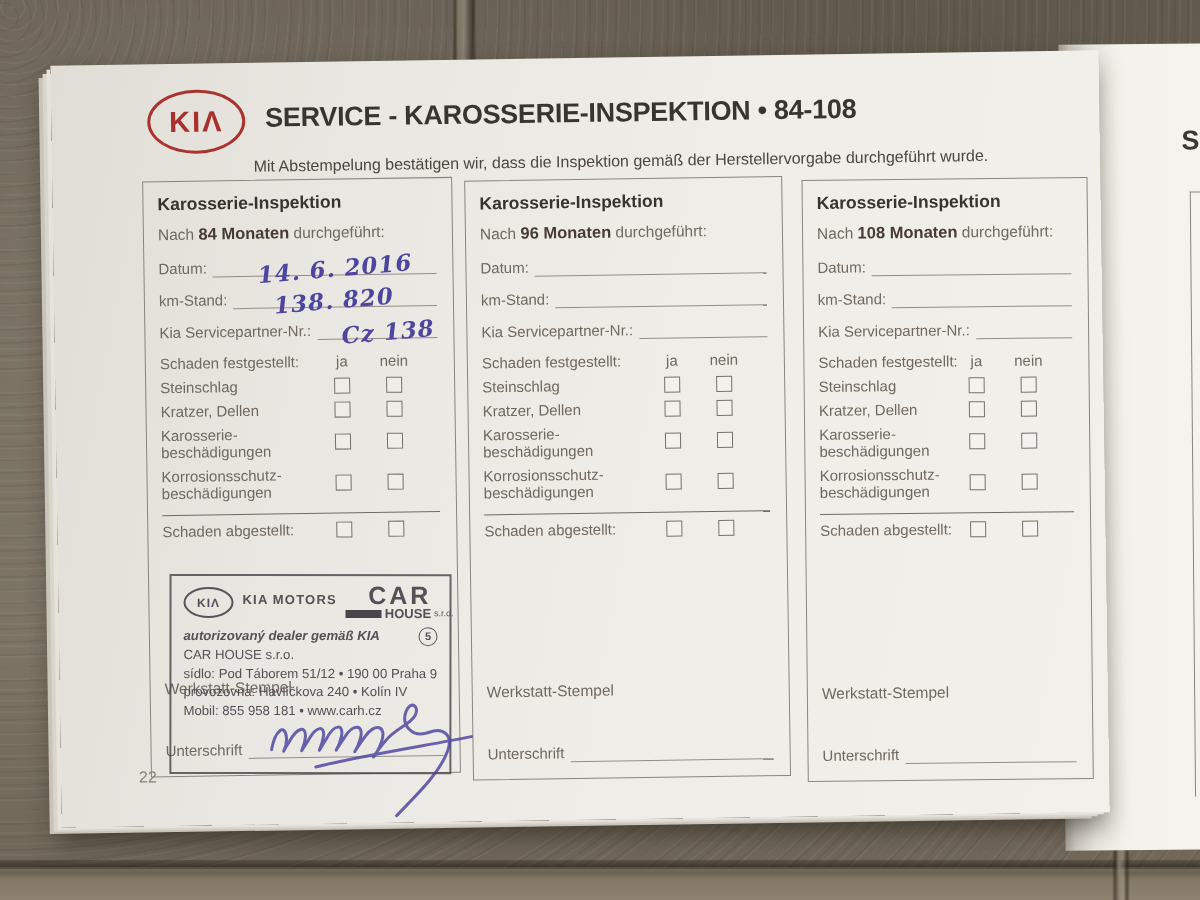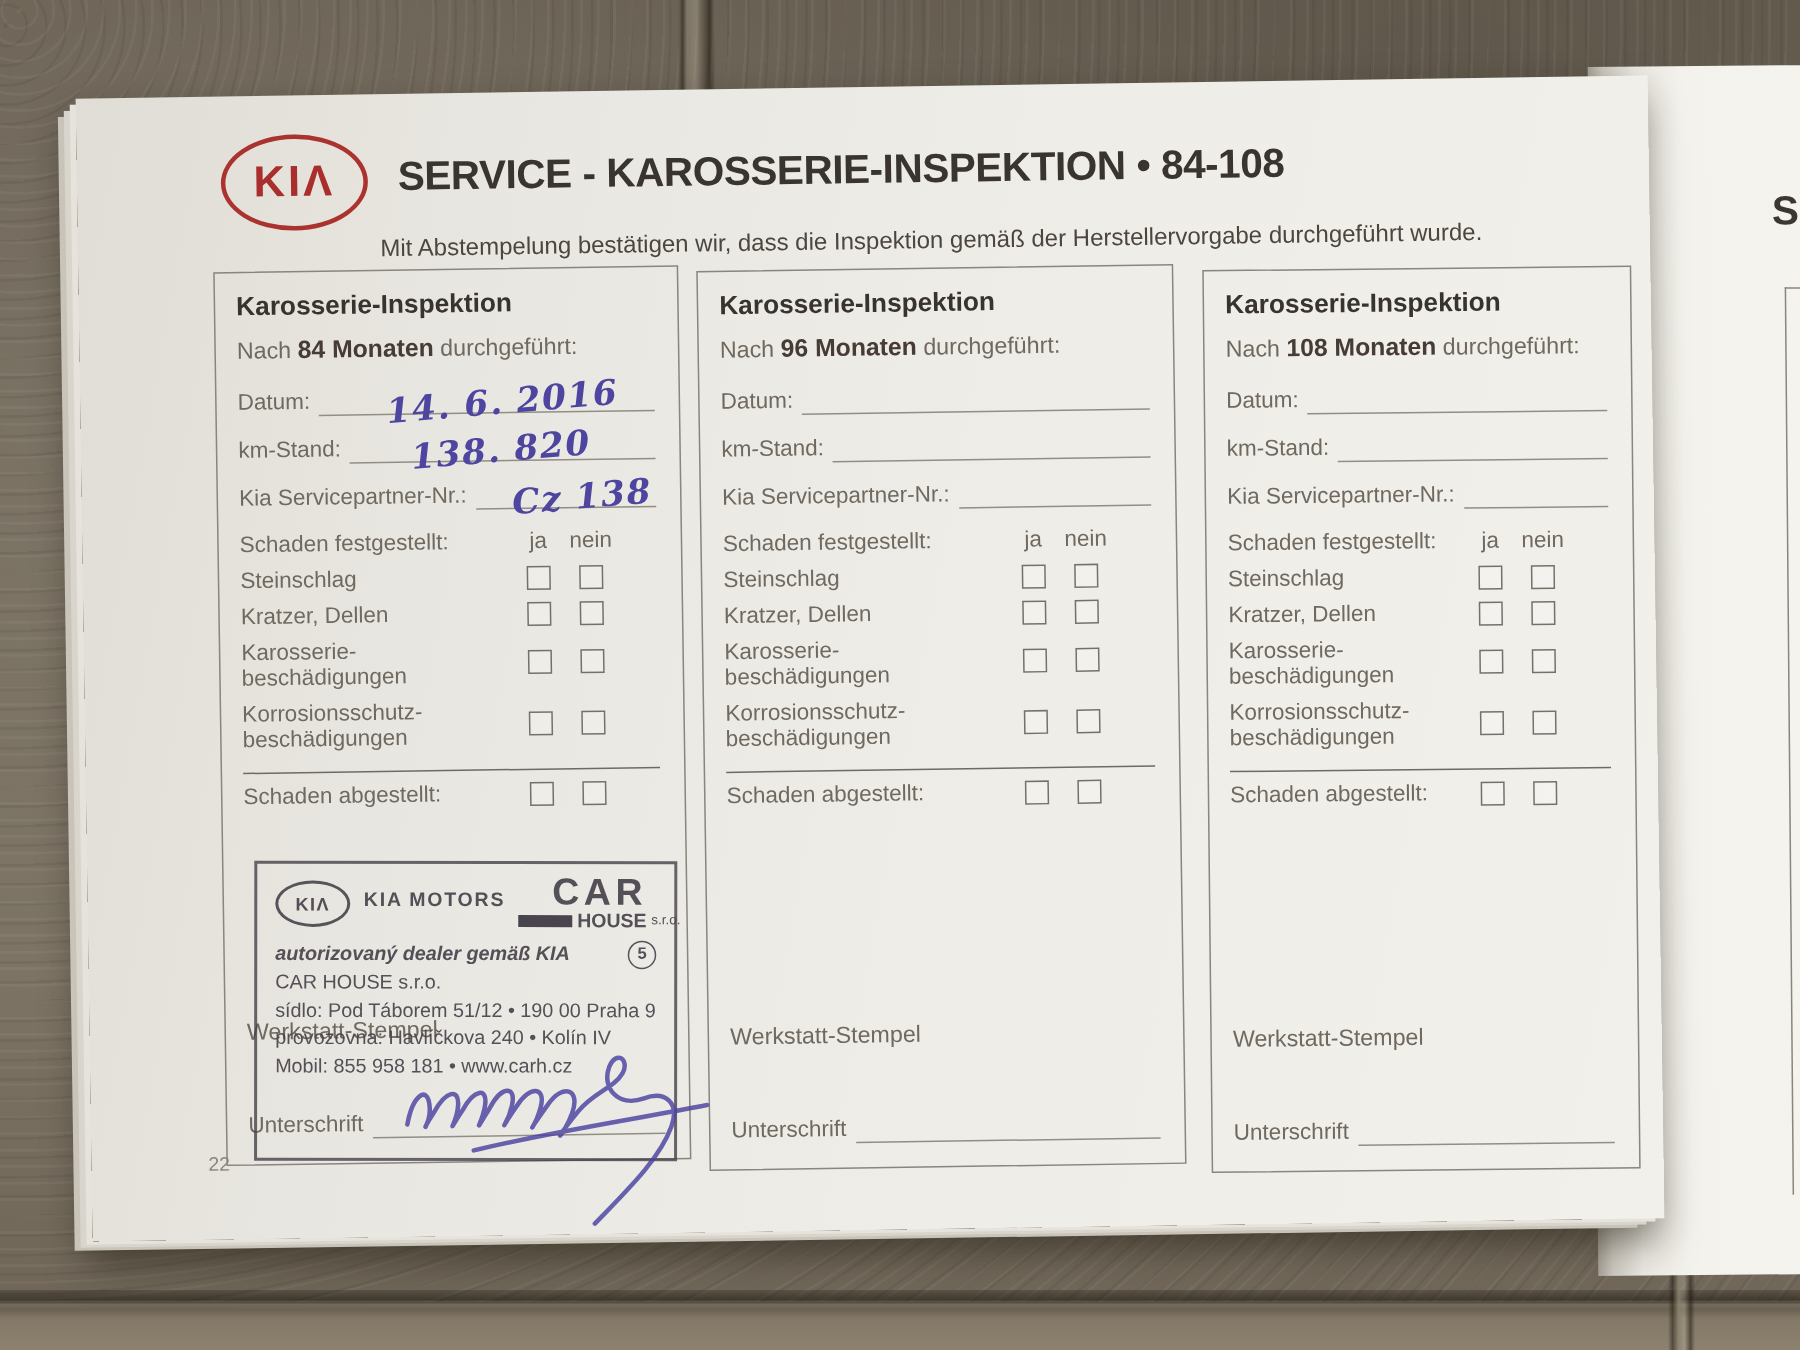--- a/index.html
+++ b/index.html
@@ -61,29 +61,29 @@
   .field{display:flex;align-items:flex-end;height:29px;margin-bottom:3px;}
   .flabel{font-size:15px;color:#6f695f;white-space:nowrap;padding-bottom:1px;}
   .fline{flex:1;border-bottom:1.2px solid #938e85;margin-left:6px;height:100%;position:relative;}
   .hand{position:absolute;left:20%;bottom:-7px;font-family:"DejaVu Serif",serif;font-style:italic;
     font-weight:bold;font-size:23px;color:#4d45a0;transform:rotate(-4deg);white-space:nowrap;letter-spacing:1px;}
 
   .cbhead{display:flex;align-items:center;margin-top:10px;}
   .cbhead .lbl{flex:1;font-size:15px;color:#6f695f;}
   .cbrow{display:flex;align-items:center;margin-top:7px;}
   .cbrow .lbl{flex:1;font-size:15px;color:#6f695f;line-height:17px;}
-  .cbpair{display:flex;gap:19px;margin-right:36px;}
+  .cbpair{display:flex;gap:36px;margin-right:36px;}
   .cb{width:16px;height:16px;border:1.6px solid #75706a;box-sizing:border-box;background:rgba(255,255,255,.22);}
   .slot{width:16px;display:flex;justify-content:center;font-size:15px;color:#6f695f;}
   .slot span{white-space:nowrap;}
   .divider{border:none;border-top:1.3px solid #6f6a62;margin:13px 0 0 0;}
   .werk{margin-top:auto;font-size:15.5px;color:#6f695f;}
   .unter{display:flex;align-items:flex-end;margin-top:38px;height:24px;}
 
-  .page-number{position:absolute;left:78px;top:704px;font-size:13px;color:#8a847b;}
+  .page-number{position:absolute;left:78px;top:704px;font-size:16px;color:#8a847b;}
 
   
   .stamp{position:absolute;left:110px;top:512px;width:282px;height:200px;z-index:3;
     border:2px solid rgba(70,64,72,.8);transform:rotate(.9deg);padding:7px 12px;box-sizing:border-box;
     color:rgba(72,66,76,.92);}
   .stamp-head{display:flex;align-items:flex-start;gap:9px;}
   .soval{width:46px;height:27px;border:2.5px solid rgba(72,66,76,.9);border-radius:50%;
     display:flex;align-items:center;justify-content:center;font-weight:bold;font-size:12px;
     letter-spacing:1px;margin-top:4px;flex:none;}
   .smotors{font-weight:bold;font-size:13px;letter-spacing:1.2px;margin-top:9px;white-space:nowrap;}

